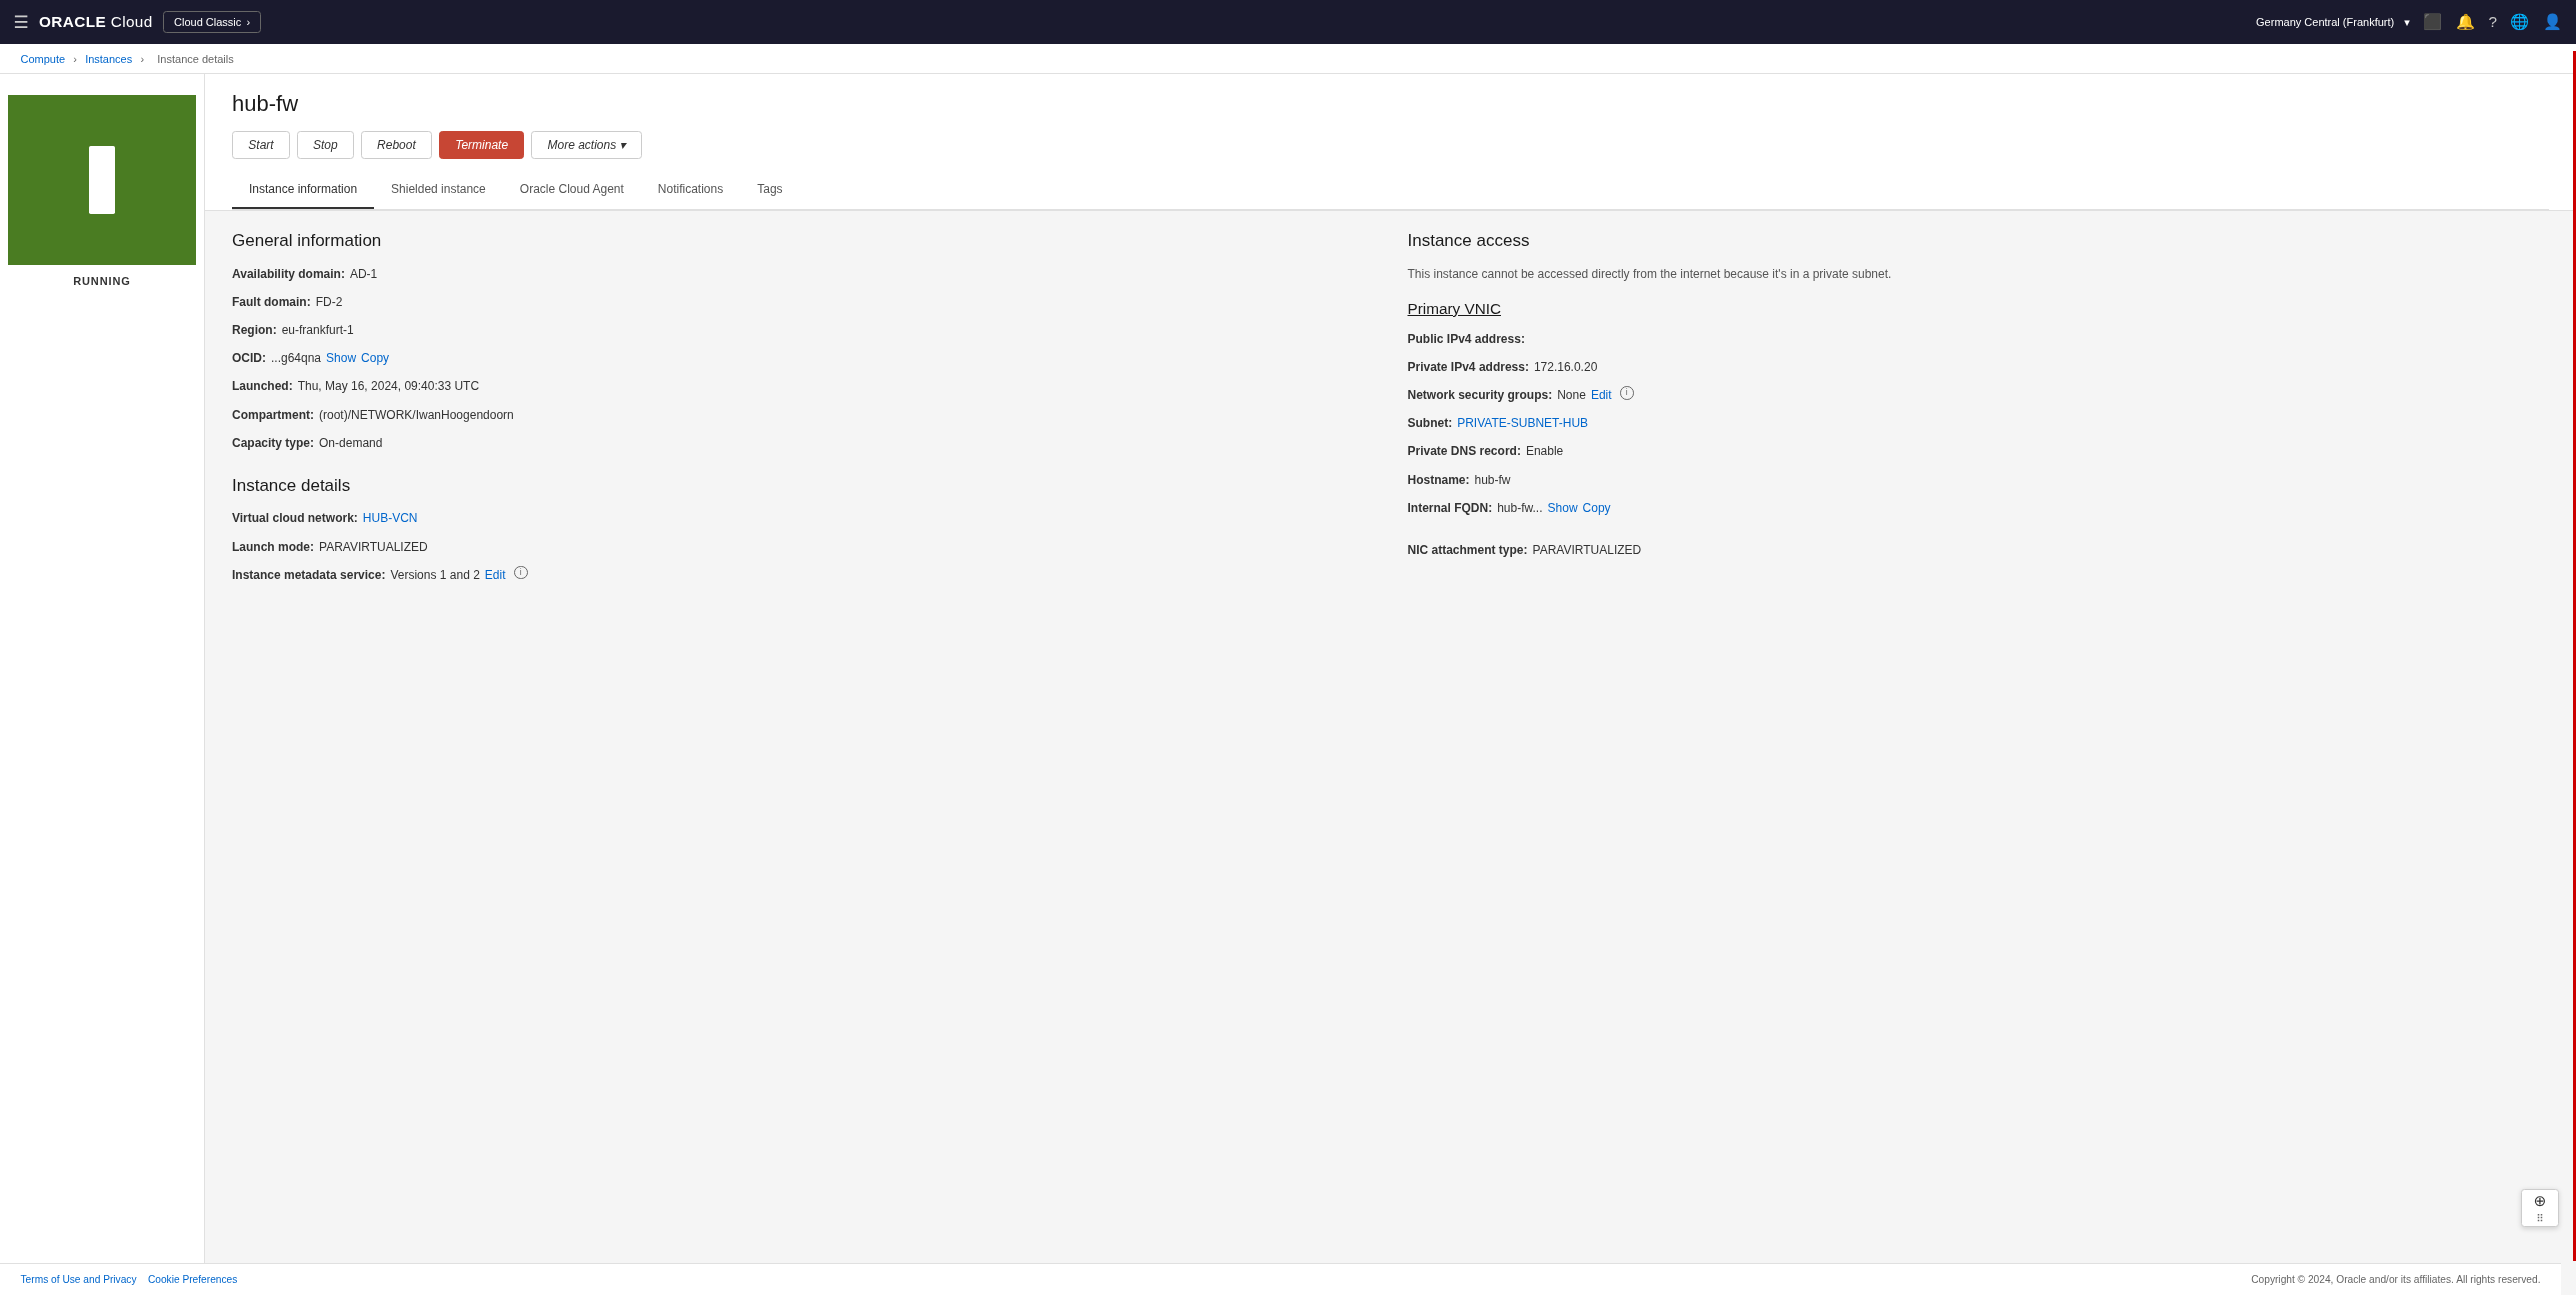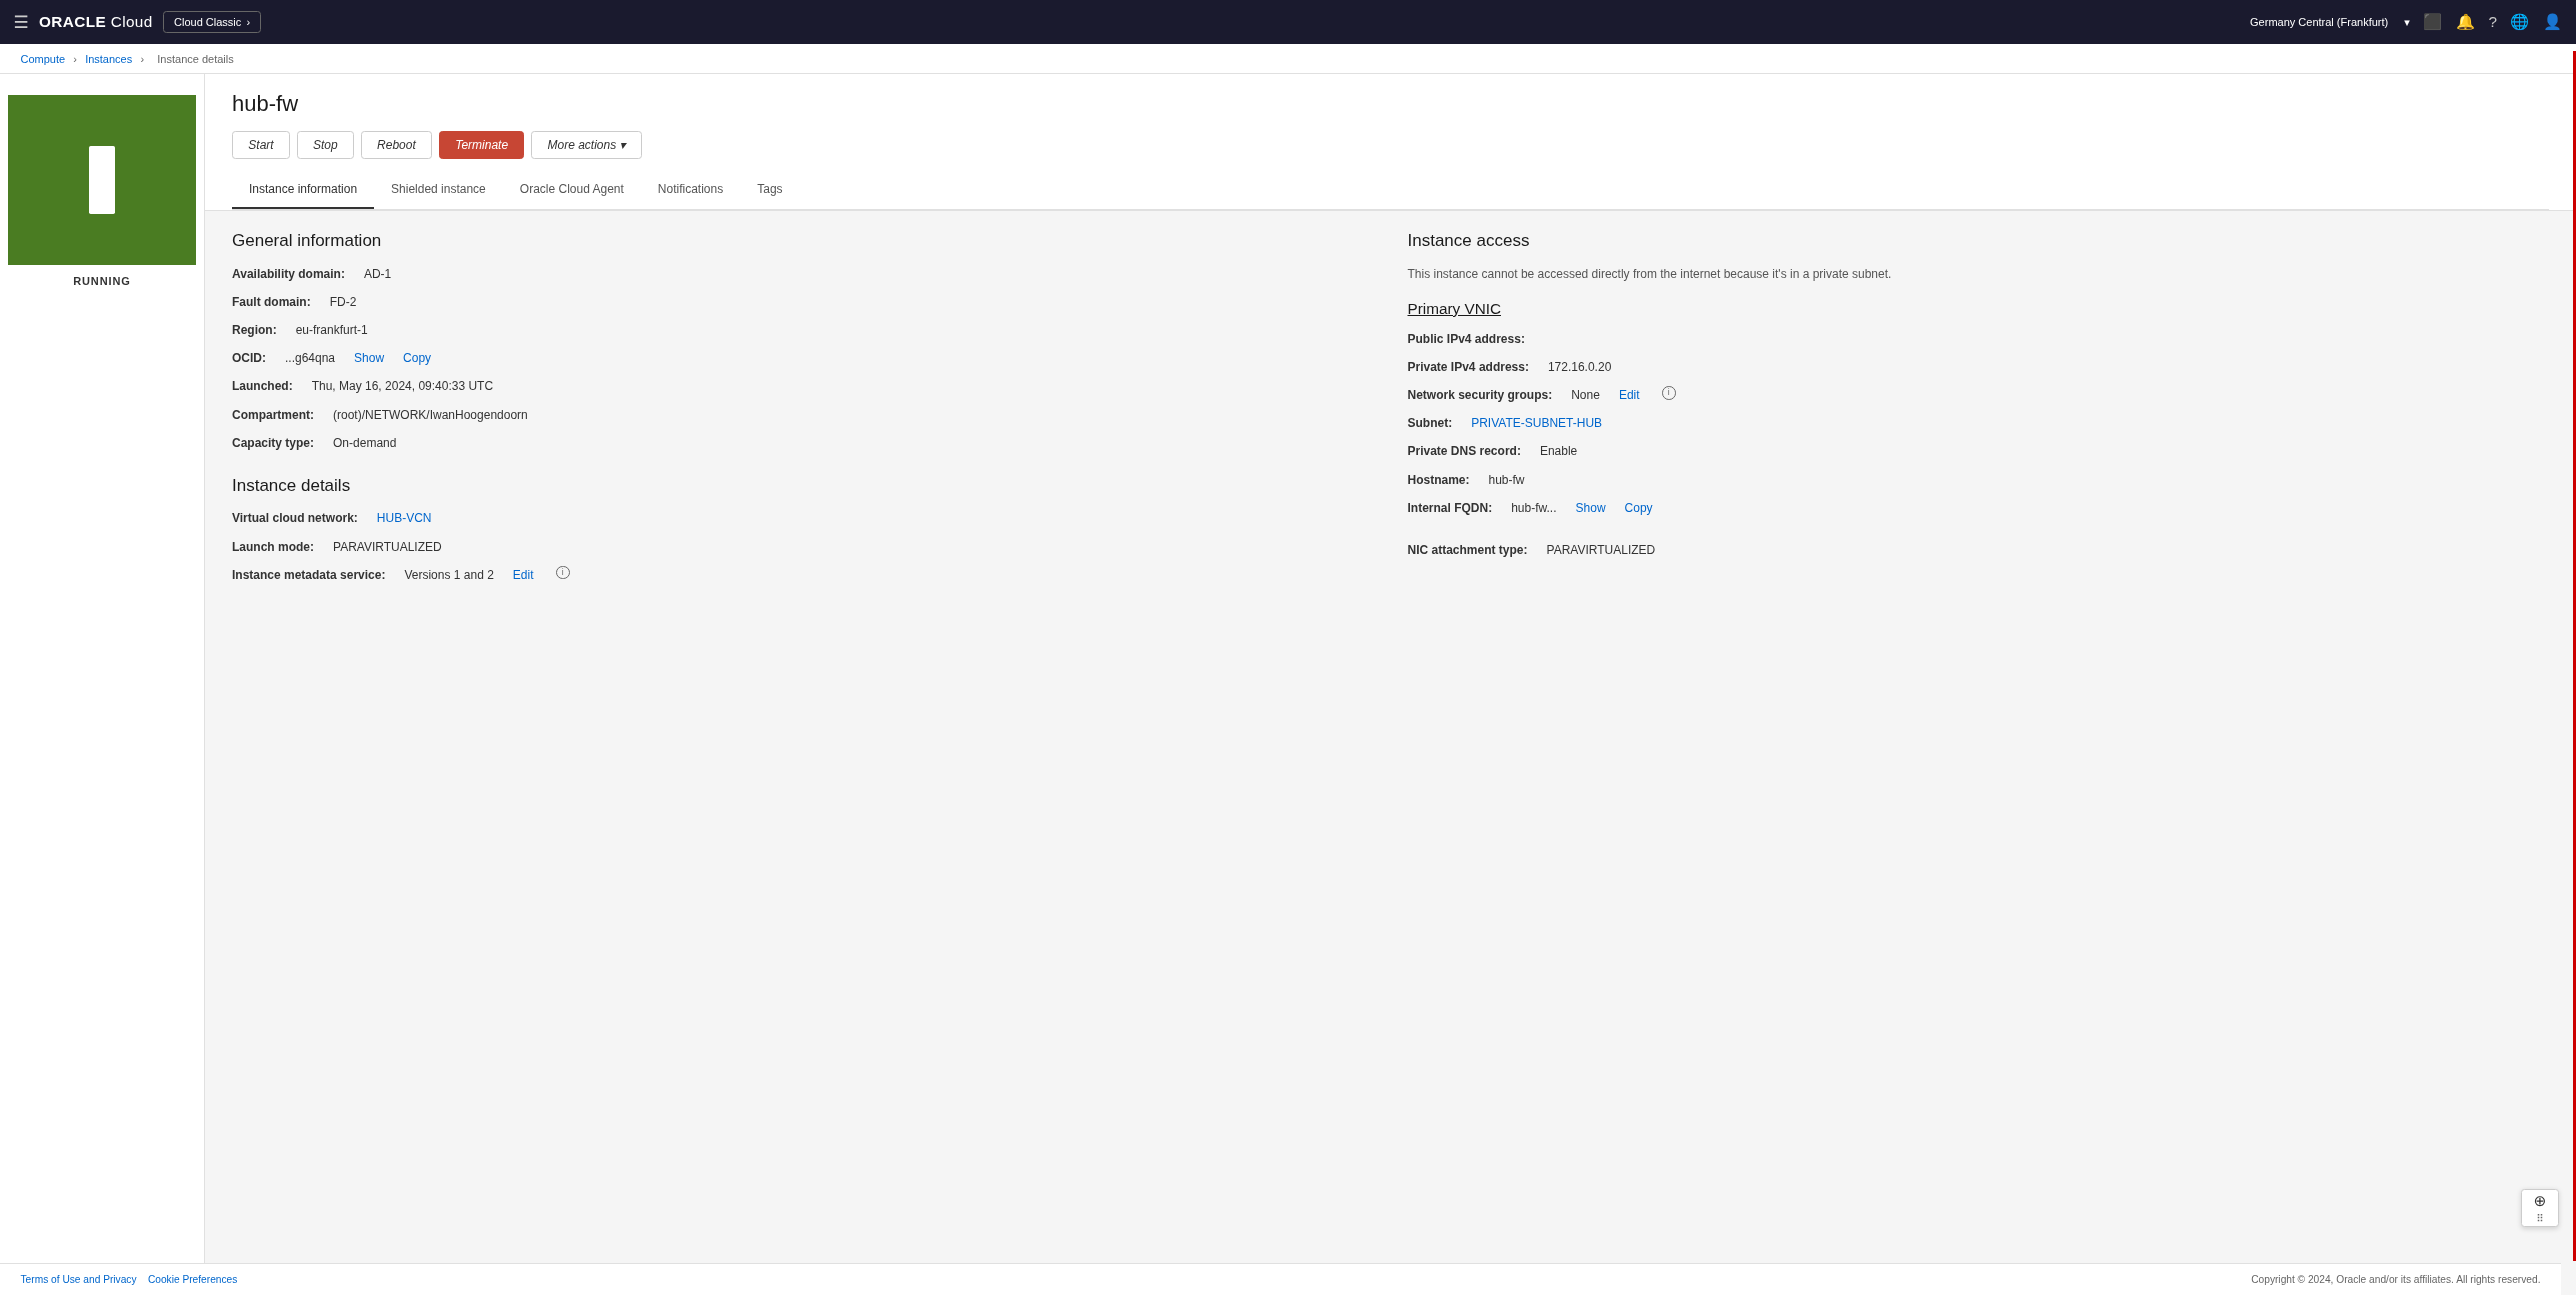--- a/index.html
+++ b/index.html
@@ -38,21 +38,21 @@
       max-width: 511px;
       background: #2d2d44;
       border: 0.9px solid #555;
       border-radius: 3.4px;
       padding: 6px 12px;
       color: #ccc;
       font-size: 12px;
       outline: none;
     }
     .nav-right { display: flex; align-items: center; gap: 13.6px; margin-left: auto; }
-    .nav-region { color: #fff; font-size: 11px; cursor: pointer; display: flex; align-items: center; gap: 16px; }
+    .nav-region { color: #fff; font-size: 11px; cursor: pointer; display: flex; align-items: center; gap: 10px; }
     .nav-icon { color: #ccc; cursor: pointer; font-size: 15.3px; }
 
     
     .breadcrumb {
       padding: 8.5px 20.5px;
       background: #fff;
       font-size: 11px;
       border-bottom: 0.9px solid #e0e0e0;
     }
     .breadcrumb a { color: #0066cc; text-decoration: none; }
@@ -170,21 +170,21 @@
 
     .section-title {
       font-size: 17px;
       font-weight: 400;
       color: #1a1a1a;
       margin-bottom: 13.6px;
     }
 
     .info-row {
       display: flex;
-      gap: 19px;
+      gap: 5px;
       margin-bottom: 10.2px;
       font-size: 12px;
       line-height: 1.5;
     }
     .info-label { font-weight: 600; color: #333; white-space: nowrap; }
     .info-value { color: #333; }
     .info-link { color: #0066cc; text-decoration: none; cursor: pointer; }
 
     .access-desc {
       font-size: 12px;

